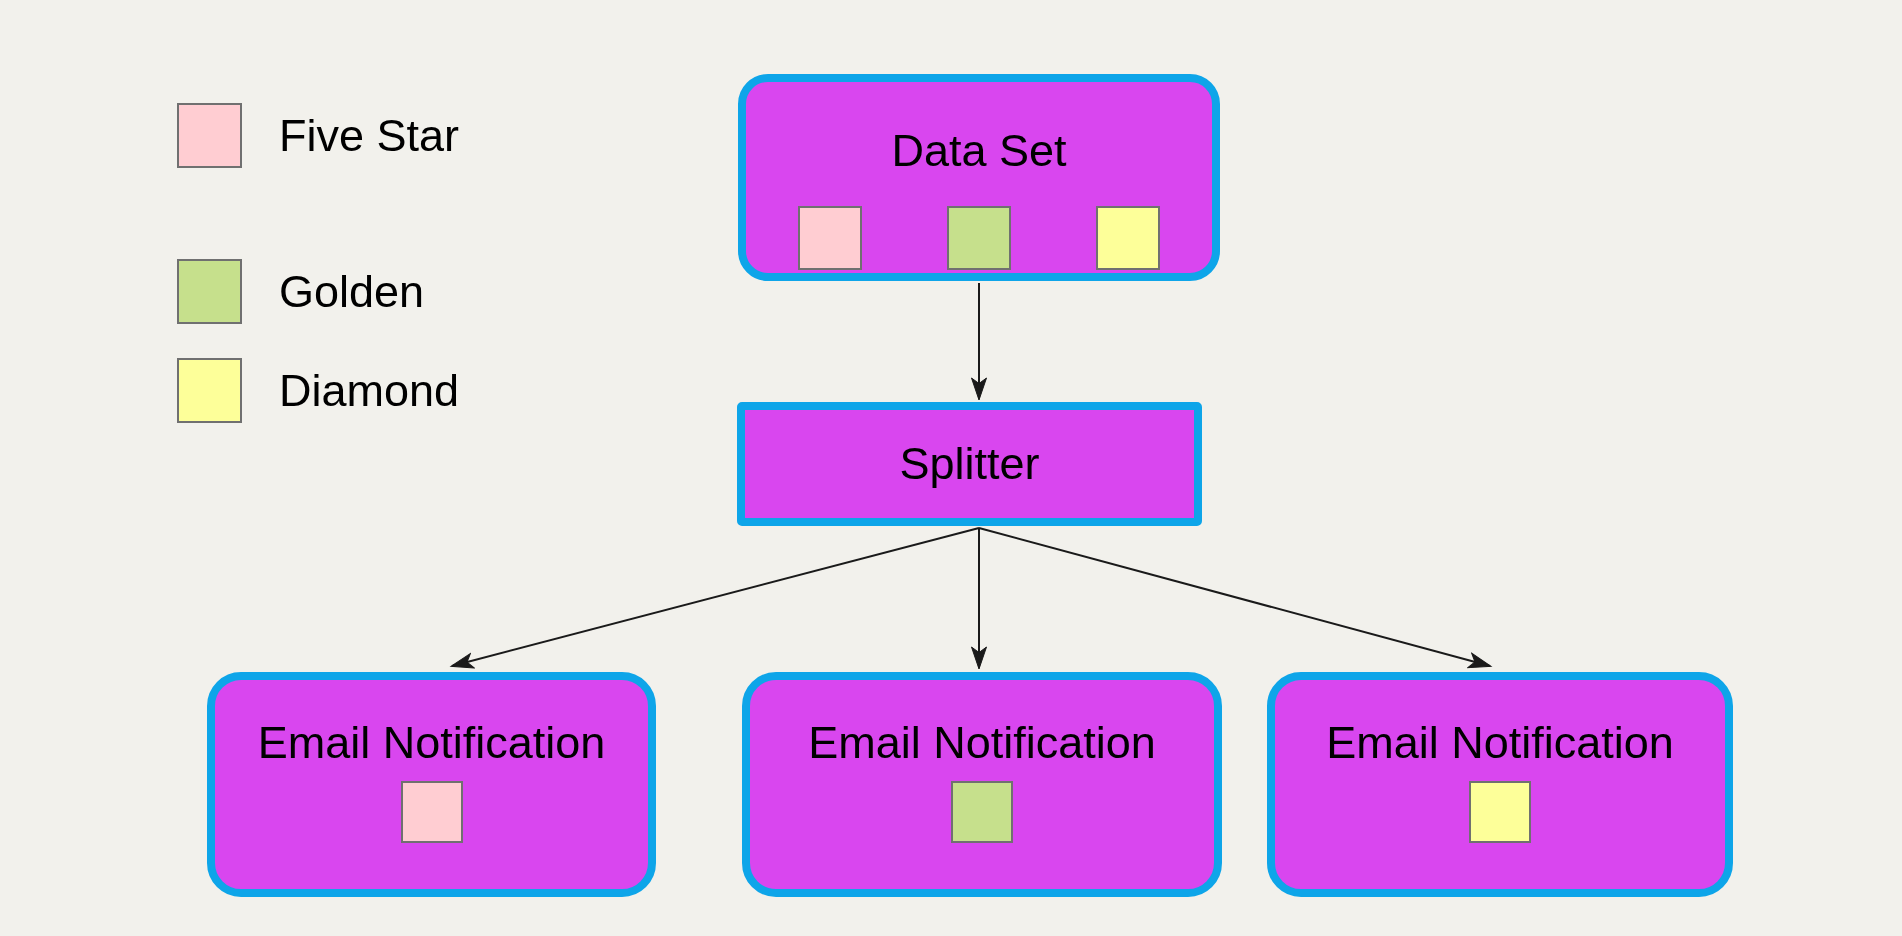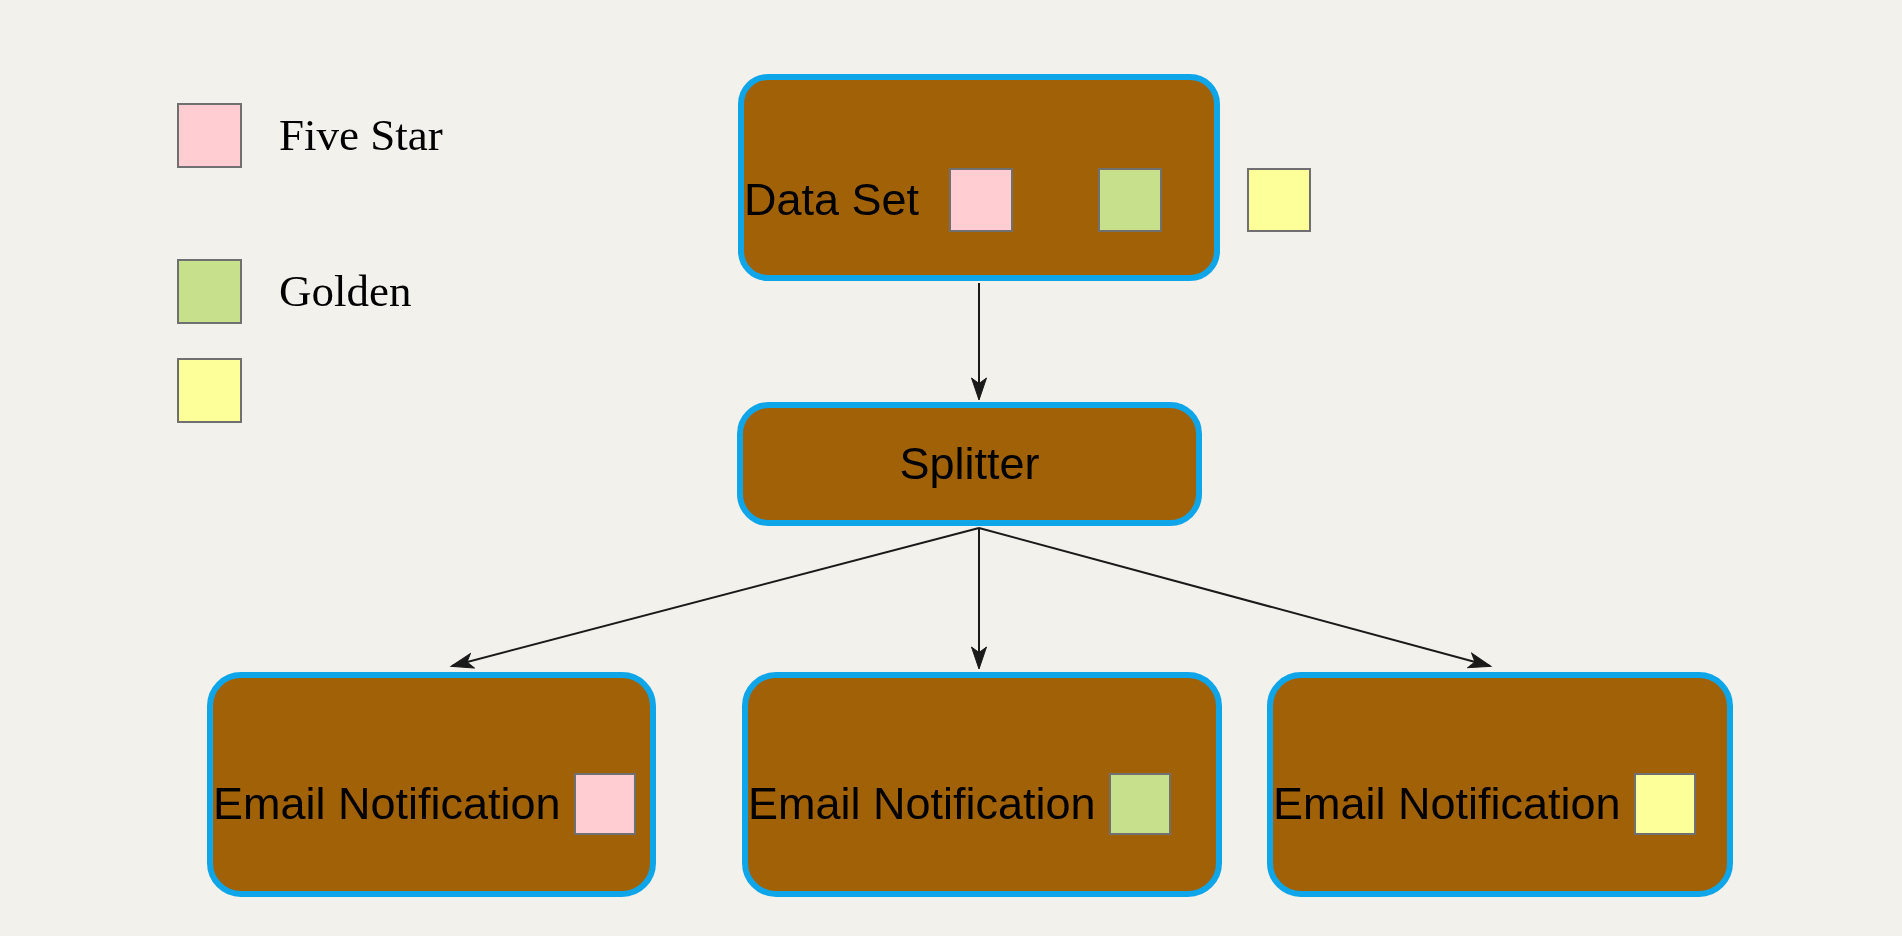--- a/index.html
+++ b/index.html
@@ -30,29 +30,28 @@
     gap: 37px;
   }
   .legend-item .swatch {
     width: 65px; height: 65px;
   }
   .legend-label {
     font-size: 45px;
     color: #000;
     line-height: 1;
     white-space: nowrap;
-    font-family: Liberation Serif, serif;
   }
   
   .node {
     position: absolute;
-    background: #a16207;
-    border: 6px solid #0ea5e9;
+    background: #d946ef;
+    border: 8px solid #0ea5e9;
     display: flex;
-    flex-direction: row;
+    flex-direction: column;
     align-items: center;
   }
   .node-title {
     font-size: 45px;
     color: #000;
     line-height: 1.1;
     white-space: nowrap;
   }
   .swatch {
     border: 2px solid #707070;
@@ -67,21 +66,21 @@
   #node-data-set .swatch-row {
     display: flex;
     gap: 85px;
   }
   #node-data-set .swatch {
     width: 64px; height: 64px;
   }
   #node-splitter {
     left: 737px; top: 402px;
     width: 465px; height: 124px;
-    border-radius: 32px;
+    border-radius: 5px;
     justify-content: center;
   }
   .email-node {
     top: 672px;
     height: 225px;
     border-radius: 34px;
     padding-top: 38px;
     gap: 13px;
   }
   .email-node .swatch {
@@ -112,20 +111,21 @@
     <div class="legend-item" style="top:103px;">
       <div class="swatch" style="background-color: rgb(255, 205, 210);"></div>
       <div class="legend-label">Five Star</div>
     </div>
     <div class="legend-item" style="top:231px;margin-top:28px;">
       <div class="swatch" style="background-color: rgb(198, 224, 140);"></div>
       <div class="legend-label">Golden</div>
     </div>
     <div class="legend-item" style="top:358px;">
       <div class="swatch" style="background-color: rgb(253, 255, 153);"></div>
+      <div class="legend-label">Diamond</div>
     </div>
   </div>
 
   <div class="node" id="node-data-set">
     <div class="node-title">Data Set</div>
     <div class="swatch-row">
       <div class="swatch" style="background-color: rgb(255, 205, 210);"></div>
       <div class="swatch" style="background-color: rgb(198, 224, 140);"></div>
       <div class="swatch" style="background-color: rgb(253, 255, 153);"></div>
     </div>

